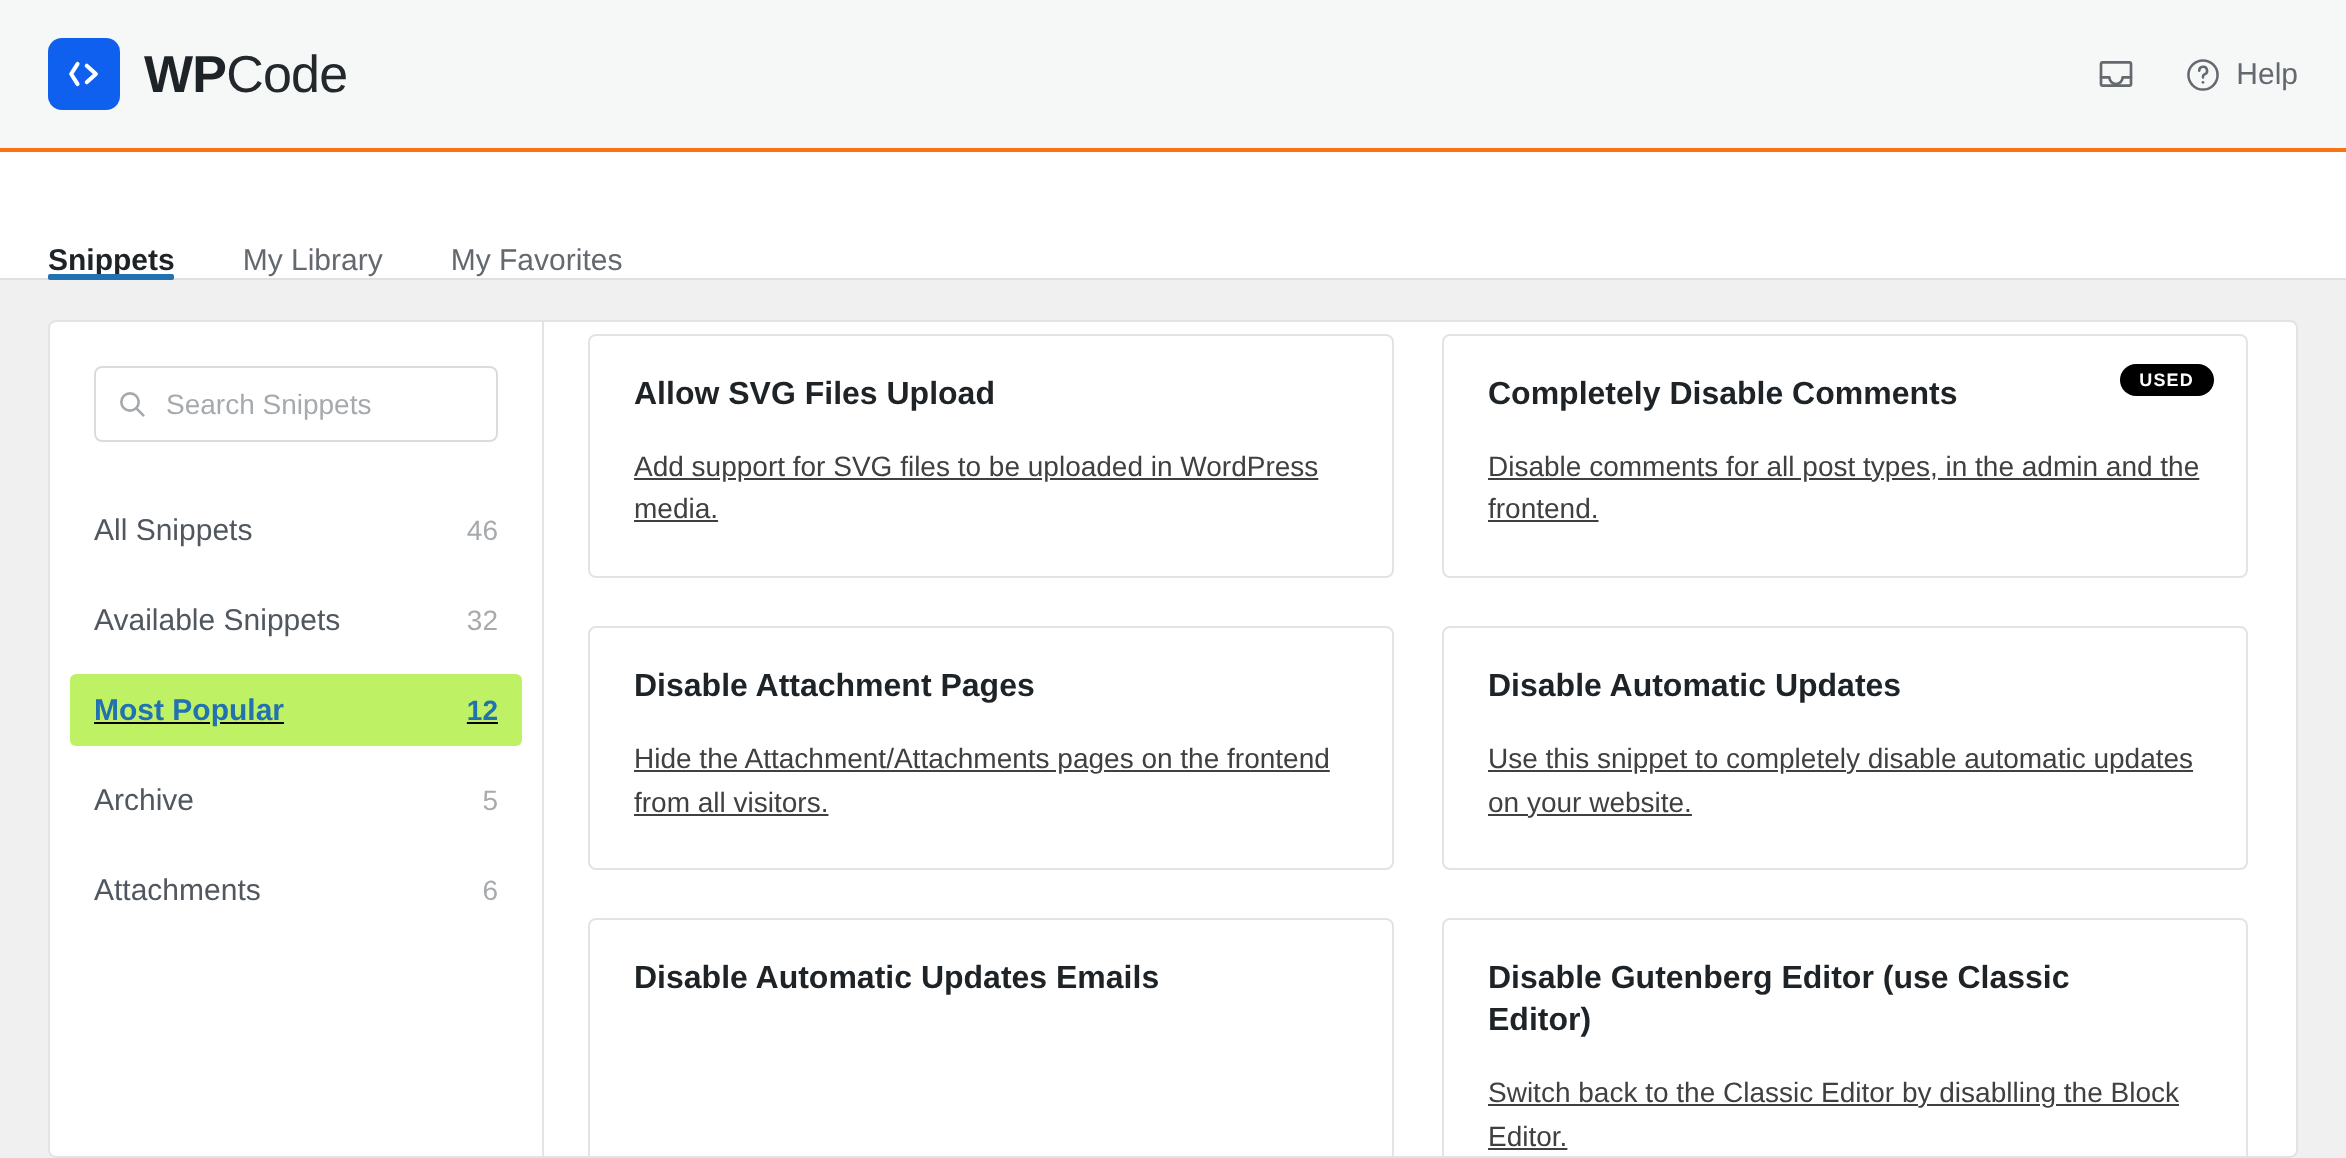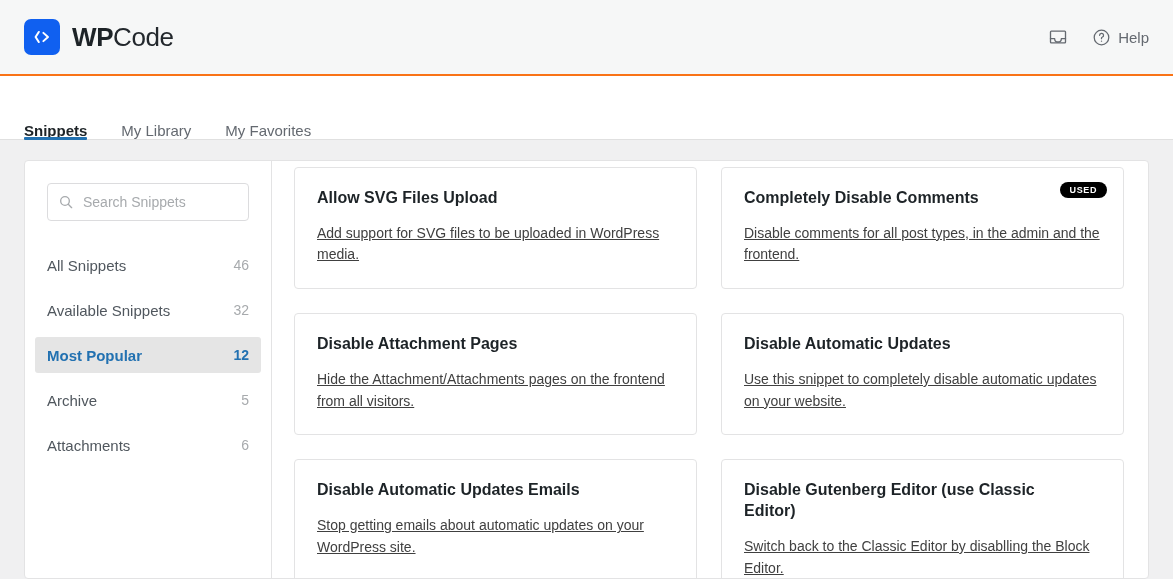--- a/index.html
+++ b/index.html
@@ -179,21 +179,21 @@
     font-size: 15px;
     color: #50575e;
     white-space: nowrap;
   }
 
   .nav-count {
     font-size: 14px;
     color: #a7aaad;
   }
 
-  .nav-item.active { background: #e5e5e5; }
+  .nav-item.active { background: #bef264; text-decoration: underline; }
   .nav-item.active .nav-label { color: #2271b1; font-weight: 700; }
   .nav-item.active .nav-count { color: #2271b1; font-weight: 700; }
 
   
   .content {
     flex: 1 1 auto;
     padding: 6px 24px 0 22px;
     overflow: hidden;
   }
 
@@ -346,21 +346,20 @@
           <div class="card-desc">Hide the Attachment/Attachments pages on the frontend from all visitors.</div>
         </div>
 
         <div class="card">
           <div class="card-title">Disable Automatic Updates</div>
           <div class="card-desc">Use this snippet to completely disable automatic updates on your website.</div>
         </div>
 
         <div class="card">
           <div class="card-title">Disable Automatic Updates Emails</div>
-          <div class="card-desc">Stop getting emails about automatic updates on your WordPress site.</div>
         </div>
 
         <div class="card">
           <div class="card-title">Disable Gutenberg Editor (use Classic Editor)</div>
           <div class="card-desc">Switch back to the Classic Editor by disablling the Block Editor.</div>
         </div>
 
       </div>
     </div>
 

